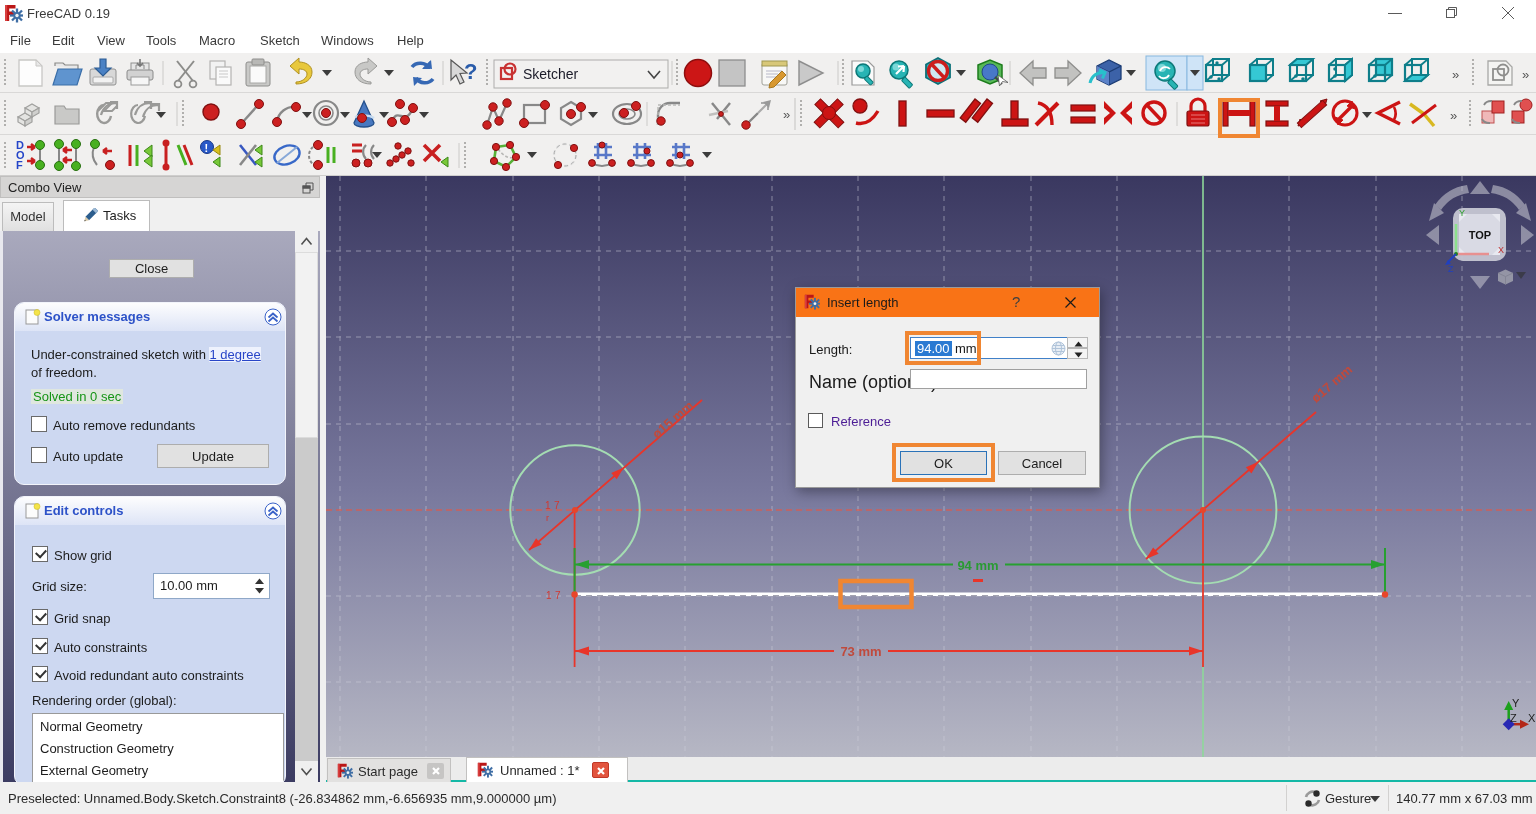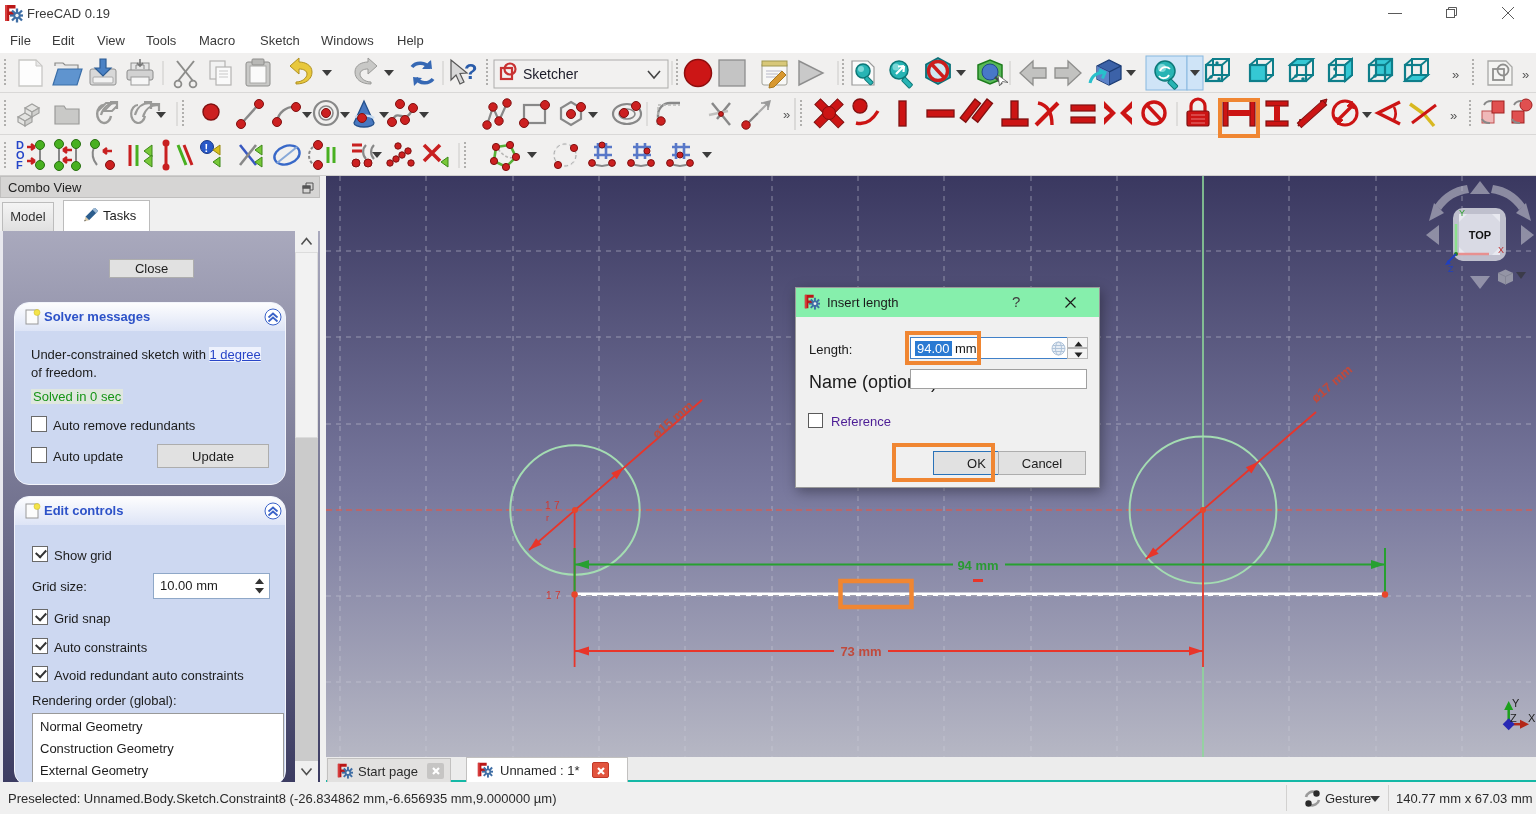--- a/index.html
+++ b/index.html
@@ -19,21 +19,21 @@
 #tb3 { top:135px; height:41px; border-bottom:1px solid #cfcecd; }
 
 #combo-header { left:0; top:176px; width:320px; height:22px; background:#d6d5d4; border:1px solid #c0bfbe; font-size:13px; color:#222; }
 #tabrow { left:0; top:198px; width:320px; height:33px; background:#f0f0f0; }
 .tab-model { position:absolute; left:2px; top:4px; width:52px; height:29px; background:linear-gradient(#f4f4f4,#e0e0e0); border:1px solid #bcbcbc; border-bottom:none; font-size:13px; color:#333; text-align:center; padding-top:6px; }
 .tab-tasks { position:absolute; left:63px; top:2px; width:87px; height:32px; background:#ffffff; border:1px solid #bcbcbc; border-bottom:none; font-size:13px; color:#222; }
 #tasks-area { left:0; top:231px; width:320px; height:551px; background:linear-gradient(#a9a9bd,#3c3c62); overflow:hidden; }
 #tasks-area .white-edge { position:absolute; left:0; top:0; width:3px; height:100%; background:#e8e8ee; }
 
 .sb { position:absolute; left:295px; width:23px; background:#cbcbcb; }
-.group-box { position:absolute; left:14px; width:272px; background:#cdd8f1; border:1px solid #f2f4fb; border-radius:15px; overflow:hidden; }
+.group-box { position:absolute; left:14px; width:272px; background:#cdd8f1; border:1px solid #f2f4fb; border-radius:10px; overflow:hidden; }
 .group-head { height:28px; background:linear-gradient(#fdfdfe,#dde4f6); font-size:13px; font-weight:bold; color:#2d52c8; }
 .cbx { position:absolute; width:16px; height:16px; background:#fff; border:1px solid #6a6a6a; }
 .cbx.chk::after { content:""; position:absolute; left:2.5px; top:2px; width:8px; height:5px; border-left:2px solid #333; border-bottom:2px solid #333; transform:rotate(-47deg); }
 .lbl13 { position:absolute; font-size:13px; color:#1c1c1c; }
 button.qt { position:absolute; background:#e1e1e1; border:1px solid #adadad; font-size:13px; color:#1c1c1c; font-family:"Liberation Sans",sans-serif; }
 
 #viewport { left:326px; top:176px; width:1210px; height:581px; background:linear-gradient(180deg, #3a3860 0%, #78789d 54%, #b6b7c4 100%); overflow:hidden; }
 
 #doctabs { left:326px; top:757px; width:1210px; height:25px; background:#ececec; border-bottom:2px solid #14b8a6; }
 
@@ -939,21 +939,21 @@
     </svg>
     <span class="abs" style="left:1325px;top:9px;">Gesture</span>
     <path><svg class="abs" style="left:1369px;top:13px" width="12" height="8" viewBox="0 0 12 8">
           <path d="M1 1 h10 l-5 6 z" fill="#3a3a3a"></path>
         </svg>
     <div class="abs" style="left:1388px;top:3px;width:1px;height:26px;background:#d2d1d0;"></div>
     <span class="abs" style="left:1396px;top:9px;">140.77 mm x 67.03 mm</span>
   </path></div>
 
   <div id="dialog" class="abs">
-    <div class="abs" style="left:0;top:0;width:303px;height:29px;background:#86efac;">
+    <div class="abs" style="left:0;top:0;width:303px;height:29px;background:#f97316;">
       <svg class="abs" style="left:8px;top:6px" width="16" height="16" viewBox="0 0 19 19">
           <path d="M1 1 h10.5 v3.4 h-6.3 v3.2 h5.3 v3.4 h-5.3 v6 h-4.2 z" fill="#bb1616"></path>
           <path d="M1 1 h2.2 v16 h-2.2 z" fill="#d84040"></path>
           <g stroke="#3f6ea5" stroke-width="2.3">
             <line x1="13" y1="4.5" x2="13" y2="18.5"></line>
             <line x1="6" y1="11.5" x2="20" y2="11.5"></line>
             <line x1="8" y1="6.5" x2="18" y2="16.5"></line>
             <line x1="18" y1="6.5" x2="8" y2="16.5"></line>
           </g>
           <circle cx="13" cy="11.5" r="3.6" fill="#3f6ea5"></circle>
@@ -985,17 +985,17 @@
         <svg class="abs" style="left:6px;top:2.5px" width="9" height="6" viewBox="0 0 9 6">
             <path d="M0.5 0.5 L4.5 5.5 L8.5 0.5 z" fill="#222"></path>
           </svg>
       </div>
     </div>
     <div class="abs" style="left:109px;top:43px;width:76px;height:34px;border:4px solid #f08632;"></div>
     <span class="abs" style="left:13px;top:84px;font-size:18px;color:#1a1a1a;">Name (optional)</span>
     <div class="abs" style="left:114px;top:81px;width:177px;height:20px;background:#ffffff;border:1px solid #a0a0a0;"></div>
     <div class="abs" style="left:12px;top:125px;width:15px;height:15px;background:#fff;border:1px solid #5a5a5a;"></div>
     <span class="abs" style="left:35px;top:126px;font-size:13px;color:#4c1d95;">Reference</span>
-    <button class="qt" style="left:104px;top:163px;width:87px;height:24px;border:1px solid #2a72b8;margin-left:33px;">OK</button>
+    <button class="qt" style="left:104px;top:163px;width:87px;height:24px;border:1px solid #2a72b8;">OK</button>
     <button class="qt" style="left:202px;top:163px;width:88px;height:24px;">Cancel</button>
     <div class="abs" style="left:96px;top:155px;width:103px;height:39px;border:4px solid #f08632;"></div>
   </div>
 </div>
 
 </body></html>

